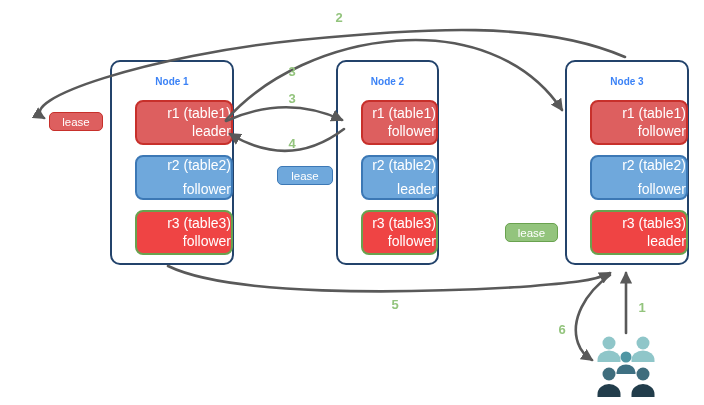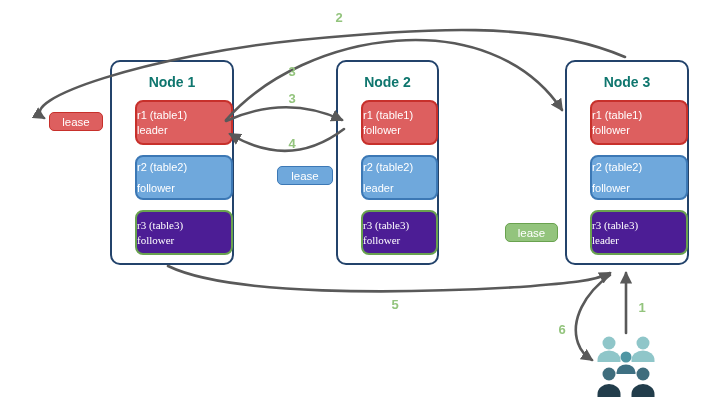--- a/index.html
+++ b/index.html
@@ -23,47 +23,47 @@
     background: #ffffff;
     border: 2px solid #23436b;
     border-radius: 10px;
     display: flex;
     flex-direction: column;
     align-items: center;
     padding-top: 10px;
     z-index: 2;
   }
   .node-title {
-    font-size: 14px;
+    font-size: 10px;
     font-weight: bold;
-    color: #0f766e;
+    color: #3b82f6;
     height: 20px;
     line-height: 20px;
     margin-bottom: 8px;
   }
   .replica {
     width: calc(100% - 22px);
     height: 45px;
     box-sizing: border-box;
     border-radius: 8px;
     border: 2px solid transparent;
     color: #ffffff;
-    font-size: 11px;
+    font-size: 14px;
     line-height: 1.28;
-    text-align: left;
+    text-align: right;
     display: flex;
     flex-direction: column;
     justify-content: center;
     margin-bottom: 10px;
     flex: 0 0 auto;
     margin-left: 24px;
   }
   .replica.red   { background: #dd5f5f; border-color: #c7302b; }
   .replica.blue  { background: #6fa8dc; border-color: #3c78b5; gap: 6px; }
-  .replica.green { background: #4c1d95; border-color: #69a24f; font-family: Liberation Serif, serif; }
+  .replica.green { background: #ef4444; border-color: #69a24f; }
   .lease {
     position: absolute;
     box-sizing: border-box;
     border-radius: 5px;
     border: 1.5px solid transparent;
     color: #ffffff;
     font-size: 11.5px;
     display: flex;
     align-items: center;
     justify-content: center;

